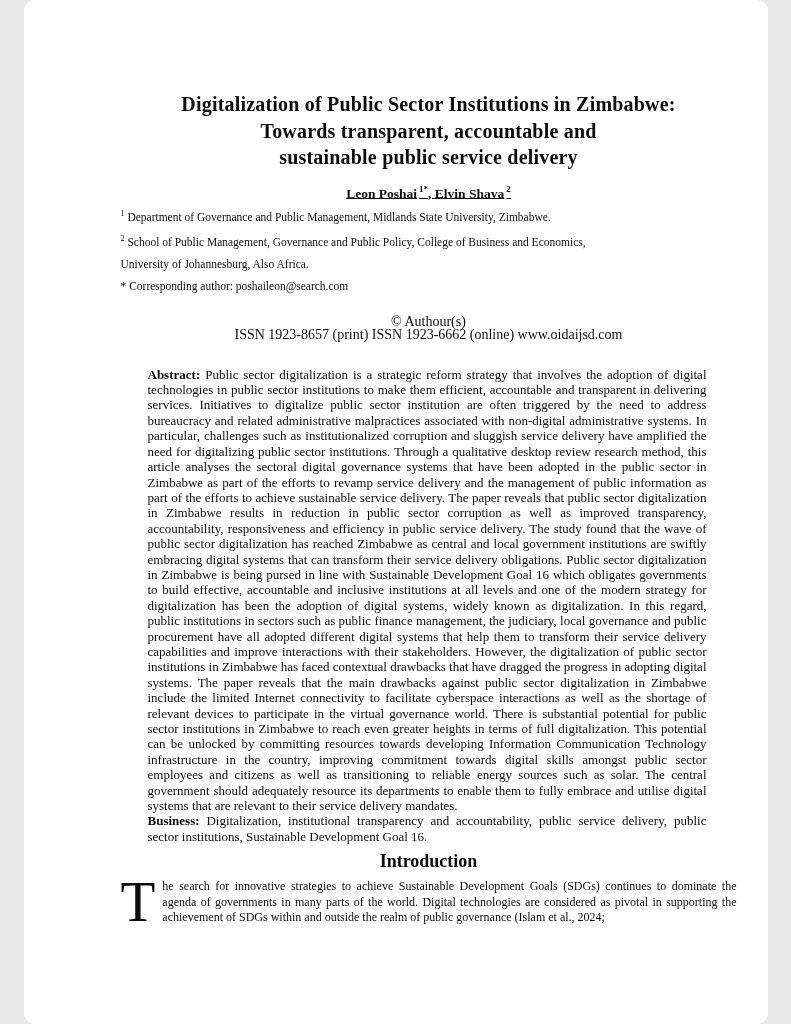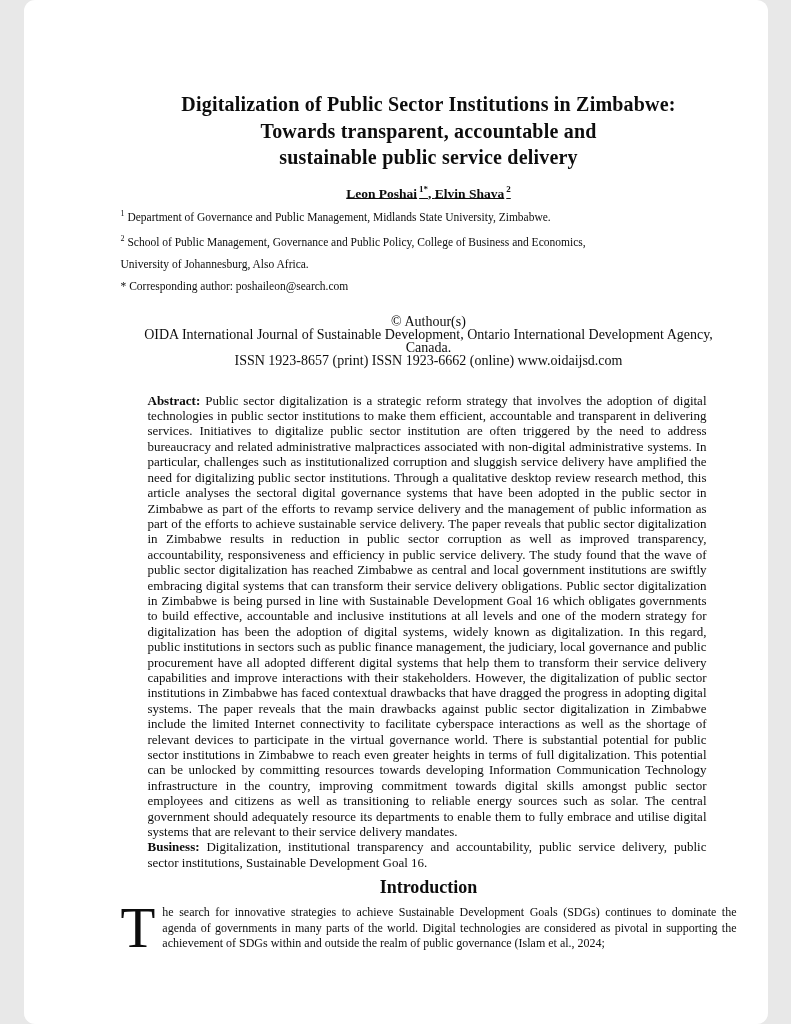--- a/index.html
+++ b/index.html
@@ -86,21 +86,20 @@
 
     <div class="affiliations">
       <div><sup>1</sup><span> Department of Governance and Public Management, Midlands State University, Zimbabwe.</span></div>
       <div><sup>2</sup><span> School of Public Management, Governance and Public Policy, College of Business and Economics,</span></div>
       <div><span>University of Johannesburg, Also Africa.</span></div>
       <div><span>* Corresponding author: poshaileon@search.com</span></div>
     </div>
 
     <div class="copyright">
       <div>© Authour(s)</div>
-      <div>OIDA International Journal of Sustainable Development, Ontario International Development Agency, Canada.</div>
       <div>ISSN 1923-8657 (print) ISSN 1923-6662 (online) www.oidaijsd.com</div>
     </div>
 
     <div class="abstract-block">
       <p><b class="inline-label">Abstract:</b><span> Public sector digitalization is a strategic reform strategy that involves the adoption of digital technologies in public sector institutions to make them efficient, accountable and transparent in delivering services. Initiatives to digitalize public sector institution are often triggered by the need to address bureaucracy and related administrative malpractices associated with non-digital administrative systems. In particular, challenges such as institutionalized corruption and sluggish service delivery have amplified the need for digitalizing public sector institutions.  Through a qualitative desktop review research method, this article analyses the sectoral digital governance systems that have been adopted in the public sector in Zimbabwe as part of the efforts to revamp service delivery and the management of public information as part of the efforts to achieve sustainable service delivery. The paper reveals that public sector digitalization in Zimbabwe results in reduction in public sector corruption as well as improved transparency, accountability, responsiveness and efficiency in public service delivery. The study found that the wave of public sector digitalization has reached Zimbabwe as central and local government institutions are swiftly embracing digital systems that can transform their service delivery obligations. Public sector digitalization in Zimbabwe is being pursed in line with Sustainable Development Goal 16 which obligates governments to build effective, accountable and inclusive institutions at all levels and one of the modern strategy for digitalization has been the adoption of digital systems, widely known as digitalization. In this regard, public institutions in sectors such as public finance management, the judiciary, local governance and public procurement have all adopted different digital systems that help them to transform their service delivery capabilities and improve interactions with their stakeholders. However, the digitalization of public sector institutions in Zimbabwe has faced contextual drawbacks that have dragged the progress in adopting digital systems. The paper reveals that the main drawbacks against public sector digitalization in Zimbabwe include the limited Internet connectivity to facilitate cyberspace interactions as well as the shortage of relevant devices to participate in the virtual governance world. There is substantial potential for public sector institutions in Zimbabwe to reach even greater heights in terms of full digitalization. This potential can be unlocked by committing resources towards developing Information Communication Technology infrastructure in the country, improving commitment towards digital skills amongst public sector employees and citizens as well as transitioning to reliable energy sources such as solar. The central government should adequately resource its departments to enable them to fully embrace and utilise digital systems that are relevant to their service delivery mandates.</span></p>
       <p class="keywords"><b class="inline-label">Business:</b><span> Digitalization, institutional transparency and accountability, public service delivery, public sector institutions, Sustainable Development Goal 16.</span></p>
     </div>
 
     <h2 class="section-heading">Introduction</h2>
 

